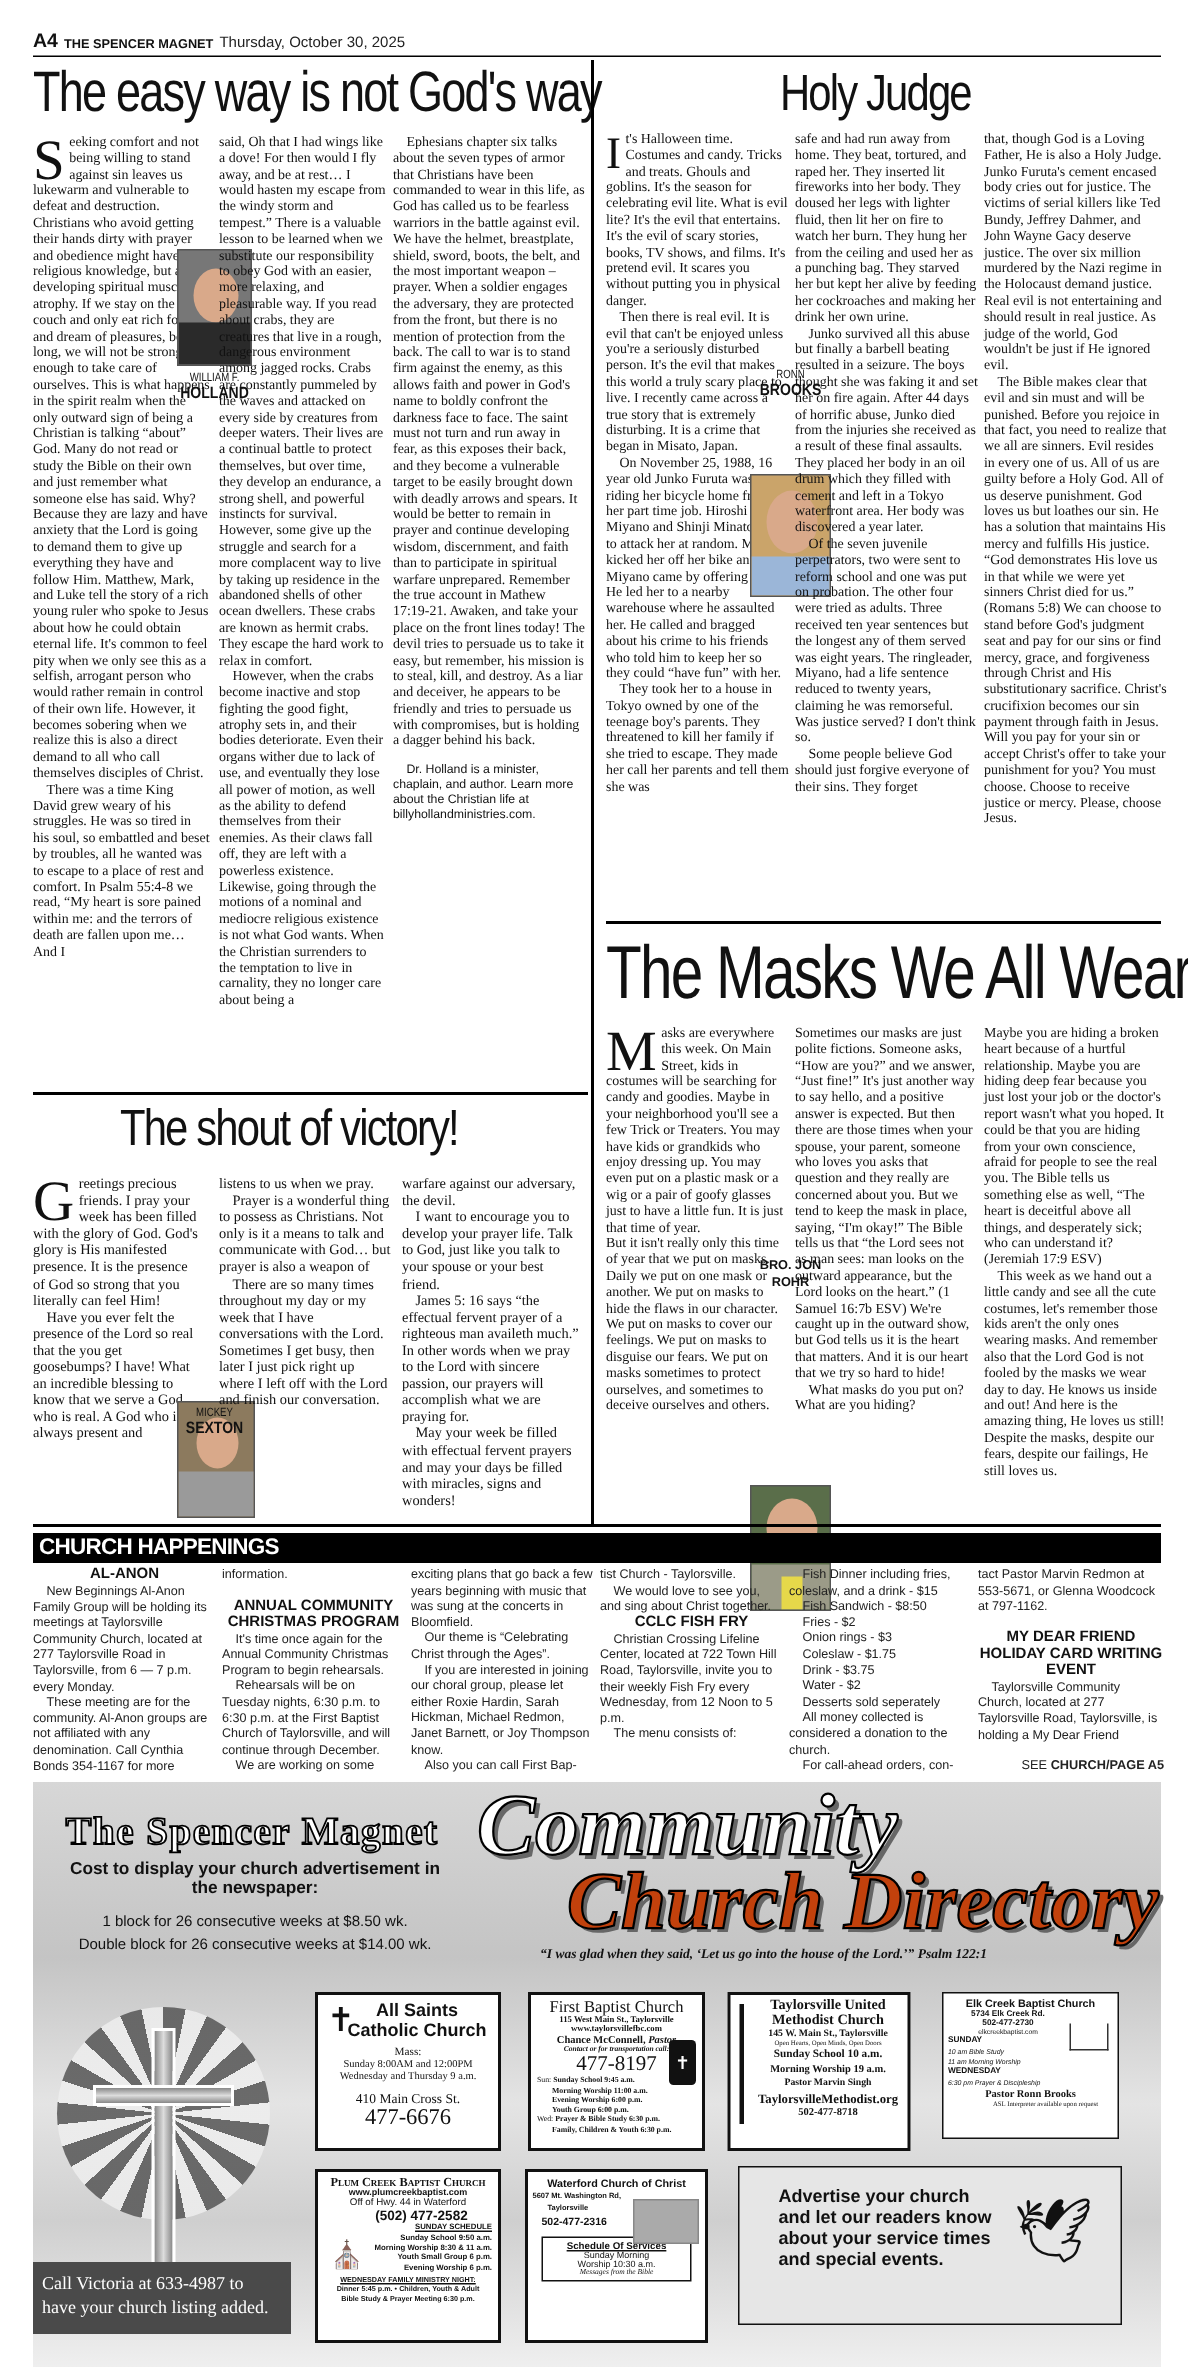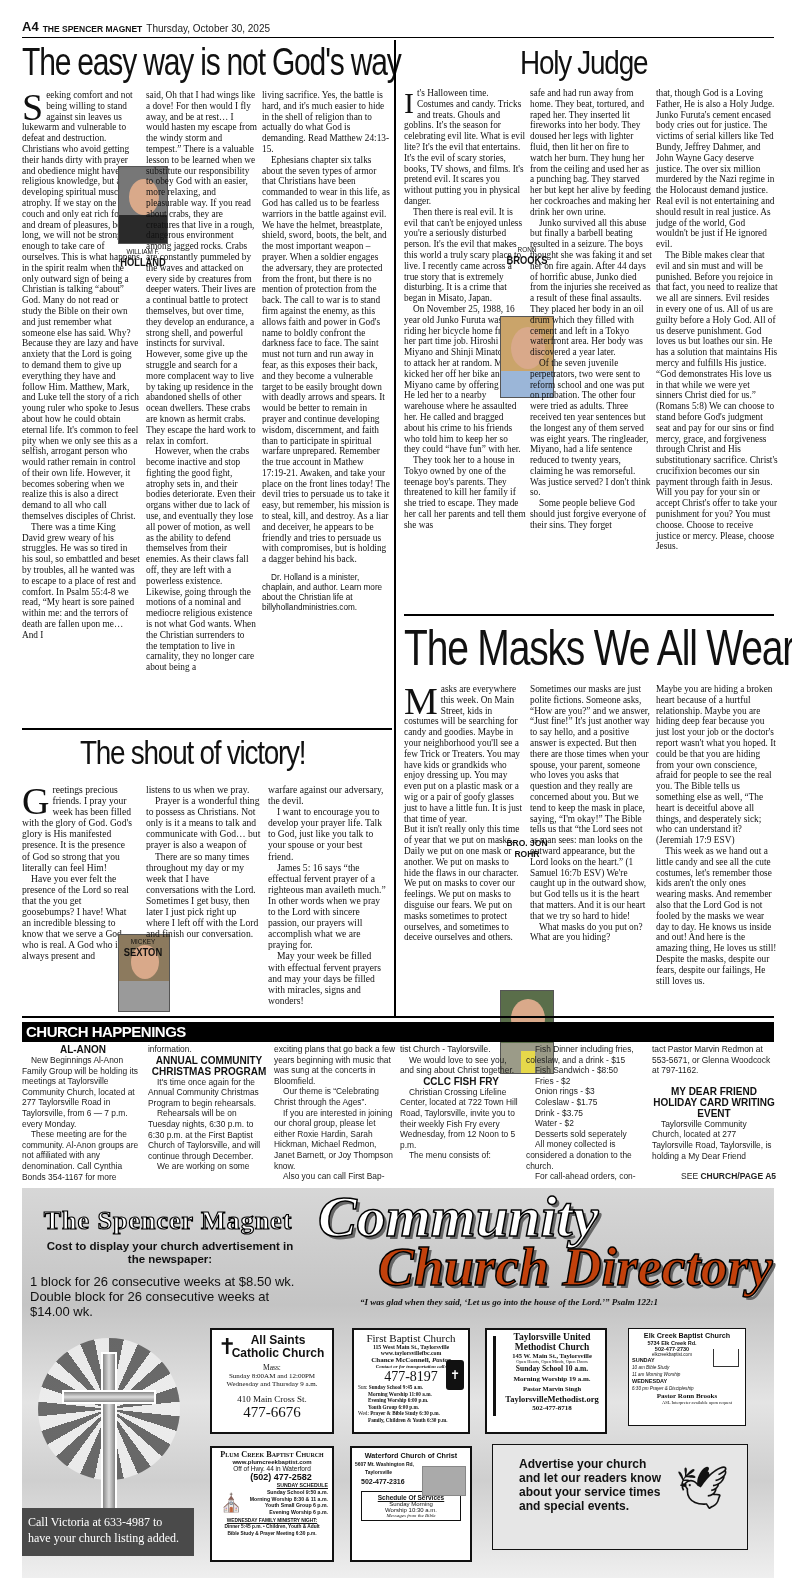--- a/index.html
+++ b/index.html
@@ -54,21 +54,20 @@
 <div class="abs byline" style="left:112px;top:246px;width:62px">
   <span class="f">WILLIAM F.</span>
     <span class="l">HOLLAND</span>
 </div>
 
 <div class="abs col" style="left:146px;top:90px;width:112px">
   <p class="first">said, Oh that I had wings like a dove! For then would I fly away, and be at rest… I would hasten my escape from the windy storm and tempest.” There is a valuable lesson to be learned when we substitute our responsibility to obey God with an easier, more relaxing, and pleasurable way. If you read about crabs, they are creatures that live in a rough, dangerous environment among jagged rocks. Crabs are constantly pummeled by the waves and attacked on every side by creatures from deeper waters. Their lives are a continual battle to protect themselves, but over time, they develop an endurance, a strong shell, and powerful instincts for survival. However, some give up the struggle and search for a more complacent way to live by taking up residence in the abandoned shells of other ocean dwellers. These crabs are known as hermit crabs. They escape the hard work to relax in comfort.</p>
   <p>However, when the crabs become inactive and stop fighting the good fight, atrophy sets in, and their bodies deteriorate. Even their organs wither due to lack of use, and eventually they lose all power of motion, as well as the ability to defend themselves from their enemies. As their claws fall off, they are left with a powerless existence. Likewise, going through the motions of a nominal and mediocre religious existence is not what God wants. When the Christian surrenders to the temptation to live in carnality, they no longer care about being a</p>
 </div>
 <div class="abs col" style="left:262px;top:90px;width:128px">
-  <p class="first">living sacrifice. Yes, the battle is hard, and it's much easier to hide in the shell of religion than to actually do what God is demanding. Read Matthew 24:13-15.</p>
   <p>Ephesians chapter six talks about the seven types of armor that Christians have been commanded to wear in this life, as God has called us to be fearless warriors in the battle against evil. We have the helmet, breastplate, shield, sword, boots, the belt, and the most important weapon – prayer. When a soldier engages the adversary, they are protected from the front, but there is no mention of protection from the back. The call to war is to stand firm against the enemy, as this allows faith and power in God's name to boldly confront the darkness face to face. The saint must not turn and run away in fear, as this exposes their back, and they become a vulnerable target to be easily brought down with deadly arrows and spears. It would be better to remain in prayer and continue developing wisdom, discernment, and faith than to participate in spiritual warfare unprepared. Remember the true account in Mathew 17:19-21. Awaken, and take your place on the front lines today! The devil tries to persuade us to take it easy, but remember, his mission is to steal, kill, and destroy. As a liar and deceiver, he appears to be friendly and tries to persuade us with compromises, but is holding a dagger behind his back.</p>
   <p class="sans" style="margin-top:8px;font-family:'Liberation Sans',sans-serif;font-size:8.2px;line-height:10px">Dr. Holland is a minister, chaplain, and author. Learn more about the Christian life at billyhollandministries.com.</p>
 </div>
 
 <div class="abs hrule" style="left:22px;top:728px;width:370px"></div>
 <div class="abs hl" style="left:80px;top:732px;font-size:34px;line-height:40px;transform:scaleX(.82)">The shout of victory!</div>
 <div class="abs col" style="left:22px;top:784px;width:112px;font-size:9.6px;line-height:11.1px">
   <p class="first"><span class="drop">G</span><span>reetings precious friends. I pray your week has been filled with the glory of God. God's glory is His manifested presence. It is the presence of God so strong that you literally can feel Him!</span></p>
   <p>Have you ever felt the presence of the Lord so real that the you get goosebumps? I have! What an incredible blessing to know that we serve a God who is real. A God who is always present and</p>
 </div>
@@ -147,21 +146,21 @@
 
 <div class="abs ch-bar"><span>CHURCH HAPPENINGS</span></div>
 
 <div class="abs ch" style="left:22px;top:1044px;width:122px">
   <h4>AL-ANON</h4>
   <p>New Beginnings Al-Anon Family Group will be holding its meetings at Taylorsville Community Church, located at 277 Taylorsville Road in Taylorsville, from 6 — 7 p.m. every Monday.</p>
   <p>These meeting are for the community. Al-Anon groups are not affiliated with any denomination. Call Cynthia Bonds 354-1167 for more</p>
 </div>
 <div class="abs ch" style="left:148px;top:1044px;width:122px">
   <p class="ni">information.</p>
-  <h4 style="">ANNUAL COMMUNITY CHRISTMAS PROGRAM</h4>
+  <h4 style="margin-top:10px">ANNUAL COMMUNITY CHRISTMAS PROGRAM</h4>
   <p>It's time once again for the Annual Community Christmas Program to begin rehearsals.</p>
   <p>Rehearsals will be on Tuesday nights, 6:30 p.m. to 6:30 p.m. at the First Baptist Church of Taylorsville, and will continue through December.</p>
   <p>We are working on some</p>
 </div>
 <div class="abs ch" style="left:274px;top:1044px;width:122px">
   <p class="ni">exciting plans that go back a few years beginning with music that was sung at the concerts in Bloomfield.</p>
   <p>Our theme is “Celebrating Christ through the Ages”.</p>
   <p>If you are interested in joining our choral group, please let either Roxie Hardin, Sarah Hickman, Michael Redmon, Janet Barnett, or Joy Thompson know.</p>
   <p>Also you can call First Bap-</p>
 </div>
@@ -187,21 +186,21 @@
 <div class="abs ch" style="left:652px;top:1044px;width:124px">
   <p class="ni">tact Pastor Marvin Redmon at 553-5671, or Glenna Woodcock at 797-1162.</p>
   <h4 style="margin-top:10px">MY DEAR FRIEND HOLIDAY CARD WRITING EVENT</h4>
   <p>Taylorsville Community Church, located at 277 Taylorsville Road, Taylorsville, is holding a My Dear Friend</p>
   <div style="text-align:right;margin-top:10px;font-size:8.5px"><span>SEE </span><b>CHURCH/PAGE A5</b></div>
 </div>
 
 <div class="abs dir"></div>
 <div class="abs" style="left:38px;top:1206px;width:260px;text-align:center;font-family:'Liberation Serif',serif;font-weight:bold;font-size:26px;color:#fff;-webkit-text-stroke:1.2px #000;letter-spacing:1px">The Spencer Magnet</div>
 <div class="abs sans" style="left:40px;top:1240px;width:260px;text-align:center;font-weight:bold;font-size:11.5px;line-height:13px">Cost to display your church advertisement in the newspaper:</div>
-<div class="abs sans" style="left:30px;top:1274px;width:280px;text-align:left;font-size:13px;line-height:15px">
+<div class="abs sans" style="left:30px;top:1274px;width:280px;text-align:center;font-size:10px;line-height:15px">
   <div>1 block for 26 consecutive weeks at $8.50 wk.</div>
   <div>Double block for 26 consecutive weeks at $14.00 wk.</div>
 </div>
 <div class="abs" style="left:318px;top:1188px;font-family:'Liberation Serif',serif;font-style:italic;font-weight:bold;font-size:58px;line-height:58px;color:#fff;-webkit-text-stroke:1.5px #000;text-shadow:3px 3px 0 #666">Community</div>
 <div class="abs" style="left:378px;top:1240px;font-family:'Liberation Serif',serif;font-style:italic;font-weight:bold;font-size:54px;line-height:54px;color:#c2410c;-webkit-text-stroke:1.5px #000;text-shadow:3px 3px 0 #666;white-space:nowrap">Church Directory</div>
 <div class="abs" style="left:360px;top:1297px;width:400px;font-family:'Liberation Serif',serif;font-style:italic;font-weight:bold;font-size:9px;white-space:nowrap">“I was glad when they said, ‘Let us go into the house of the Lord.’” Psalm 122:1</div>
 
 <div class="abs" style="left:38px;top:1338px;width:142px;height:142px;border-radius:50%;background:repeating-conic-gradient(#555 0 12deg,#eee 12deg 24deg);opacity:.85"></div>
 <div class="abs" style="left:101px;top:1352px;width:16px;height:160px;background:linear-gradient(90deg,#888,#ddd,#888);border:2px solid #fff"></div>
 <div class="abs" style="left:62px;top:1390px;width:94px;height:14px;background:linear-gradient(180deg,#888,#ddd,#888);border:2px solid #fff"></div>

